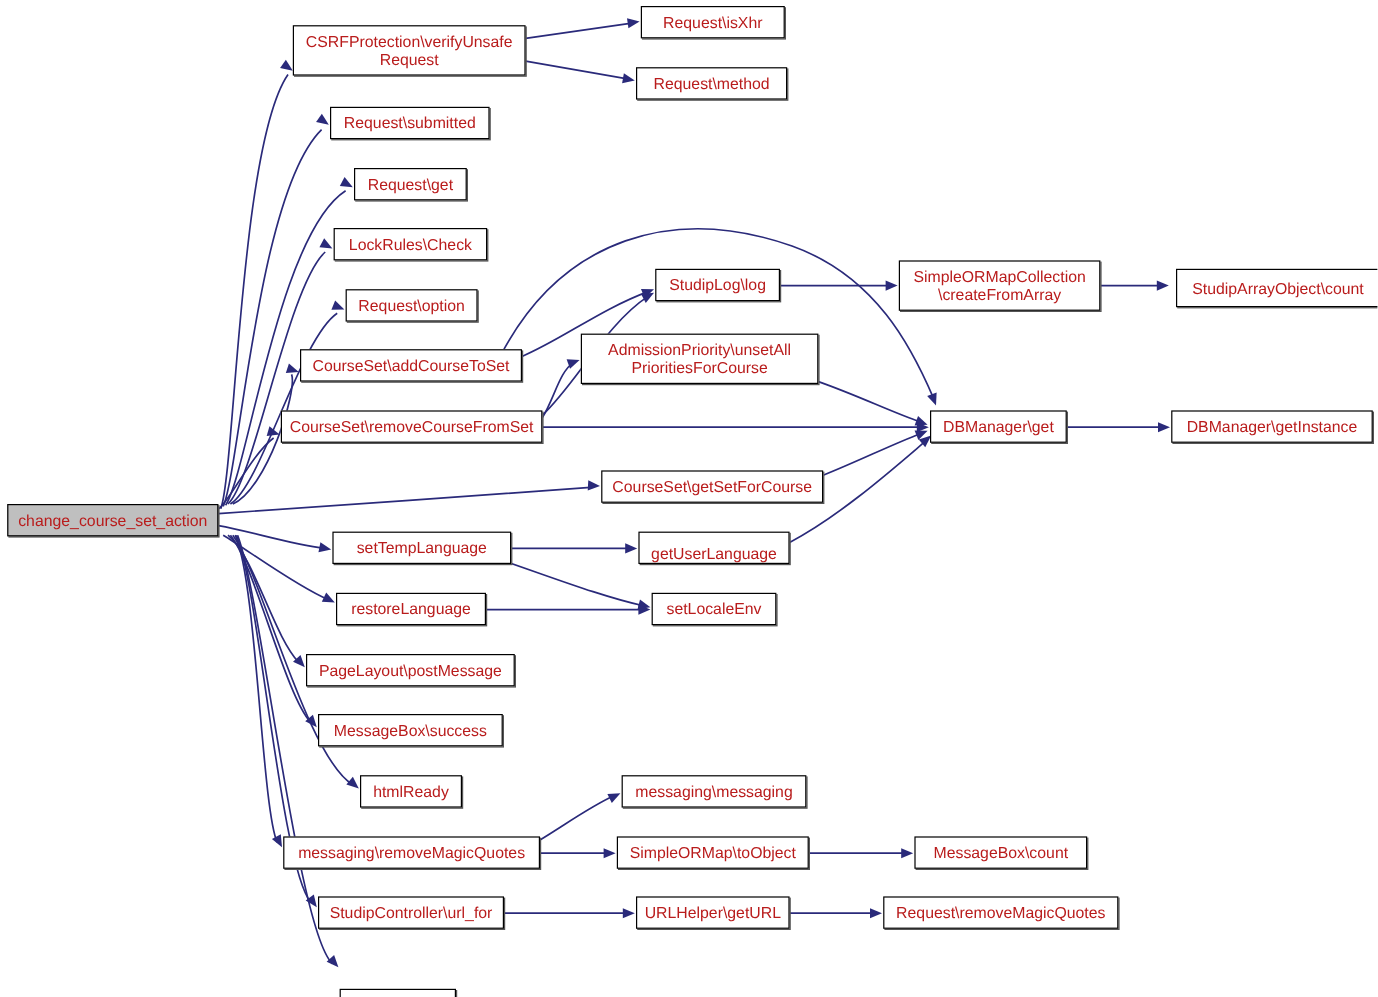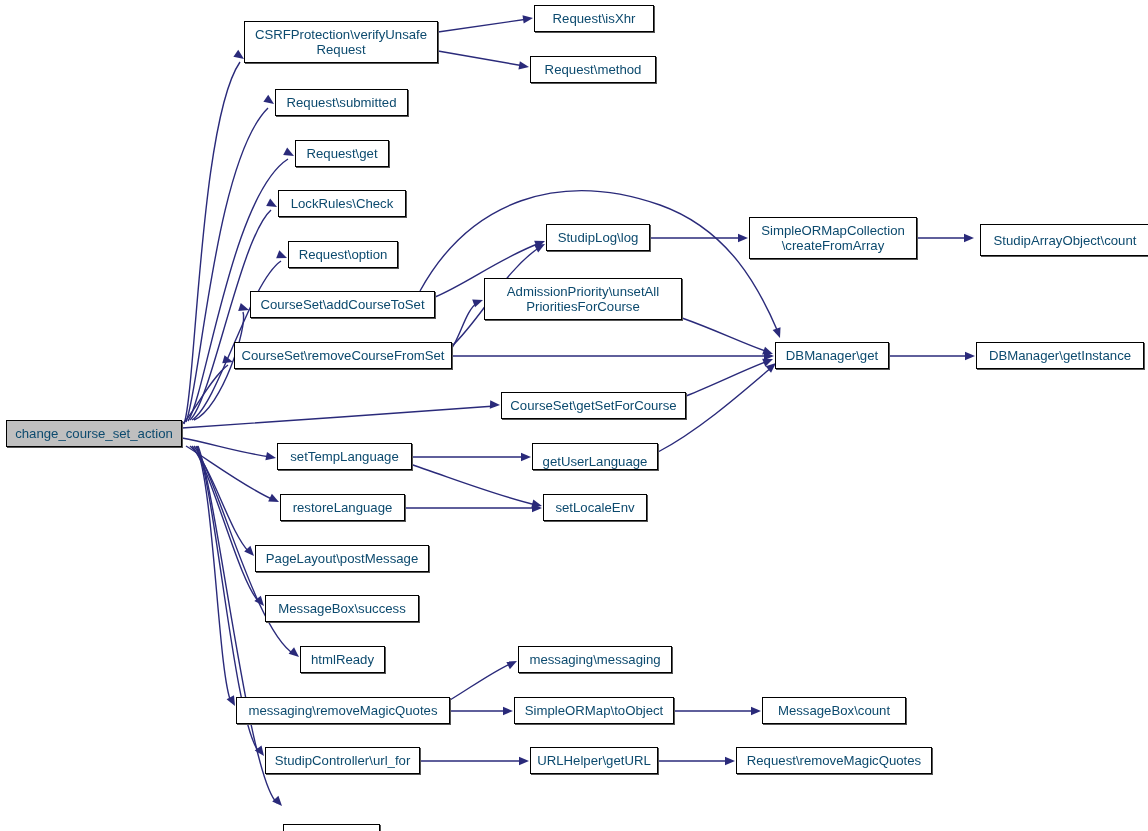--- a/index.html
+++ b/index.html
@@ -21,21 +21,21 @@
     top: 0;
     width: 1148px;
     height: 831px;
     pointer-events: none;
   }
   .node {
     position: absolute;
     box-sizing: border-box;
     border: 1px solid #000000;
     background: #ffffff;
-    color: #0c4a6e;
+    color: #b91c1c;
     font-size: 13.2px;
     line-height: 15px;
     text-align: center;
     display: flex;
     align-items: center;
     justify-content: center;
     white-space: pre-line;
     box-shadow: 1px 1px 0 0 #555555;
     letter-spacing: 0px;
   }
@@ -144,21 +144,21 @@
       <div class="node" style="left: 234px; top: 342px; width: 218px; height: 27px;"><span>CourseSet\removeCourseFromSet</span></div>
       <div class="node" style="left: 546px; top: 224px; width: 104px; height: 27px;"><span>StudipLog\log</span></div>
       <div class="node" style="left: 484px; top: 278px; width: 198px; height: 42px;"><span>AdmissionPriority\unsetAll
 PrioritiesForCourse</span></div>
       <div class="node" style="left: 749px; top: 217px; width: 168px; height: 42px;"><span>SimpleORMapCollection
 \createFromArray</span></div>
       <div class="node" style="left: 980px; top: 224px; width: 170px; height: 32px;"><span>StudipArrayObject\count</span></div>
       <div class="node" style="left: 775px; top: 342px; width: 114px; height: 27px;"><span>DBManager\get</span></div>
       <div class="node" style="left: 976px; top: 342px; width: 168px; height: 27px;"><span>DBManager\getInstance</span></div>
       <div class="node" style="left: 501px; top: 392px; width: 185px; height: 27px;"><span>CourseSet\getSetForCourse</span></div>
-      <div class="node" style="left: 277px; top: 443px; width: 135px; height: 27px;"><span>setTempLanguage</span></div>
+      <div class="node" style="left: 277px; top: 443px; width: 149px; height: 27px;"><span>setTempLanguage</span></div>
       <div class="node" style="left: 532px; top: 443px; width: 126px; height: 27px; align-items: flex-end;"><span>getUserLanguage</span></div>
       <div class="node" style="left: 280px; top: 494px; width: 125px; height: 27px;"><span>restoreLanguage</span></div>
       <div class="node" style="left: 543px; top: 494px; width: 104px; height: 27px;"><span>setLocaleEnv</span></div>
       <div class="node" style="left: 255px; top: 545px; width: 174px; height: 27px;"><span>PageLayout\postMessage</span></div>
       <div class="node" style="left: 265px; top: 595px; width: 154px; height: 27px;"><span>MessageBox\success</span></div>
       <div class="node" style="left: 300px; top: 646px; width: 85px; height: 27px;"><span>htmlReady</span></div>
       <div class="node" style="left: 518px; top: 646px; width: 154px; height: 27px;"><span>messaging\messaging</span></div>
       <div class="node" style="left: 236px; top: 697px; width: 214px; height: 27px;"><span>messaging\removeMagicQuotes</span></div>
       <div class="node" style="left: 514px; top: 697px; width: 160px; height: 27px;"><span>SimpleORMap\toObject</span></div>
       <div class="node" style="left: 762px; top: 697px; width: 144px; height: 27px;"><span>MessageBox\count</span></div>

